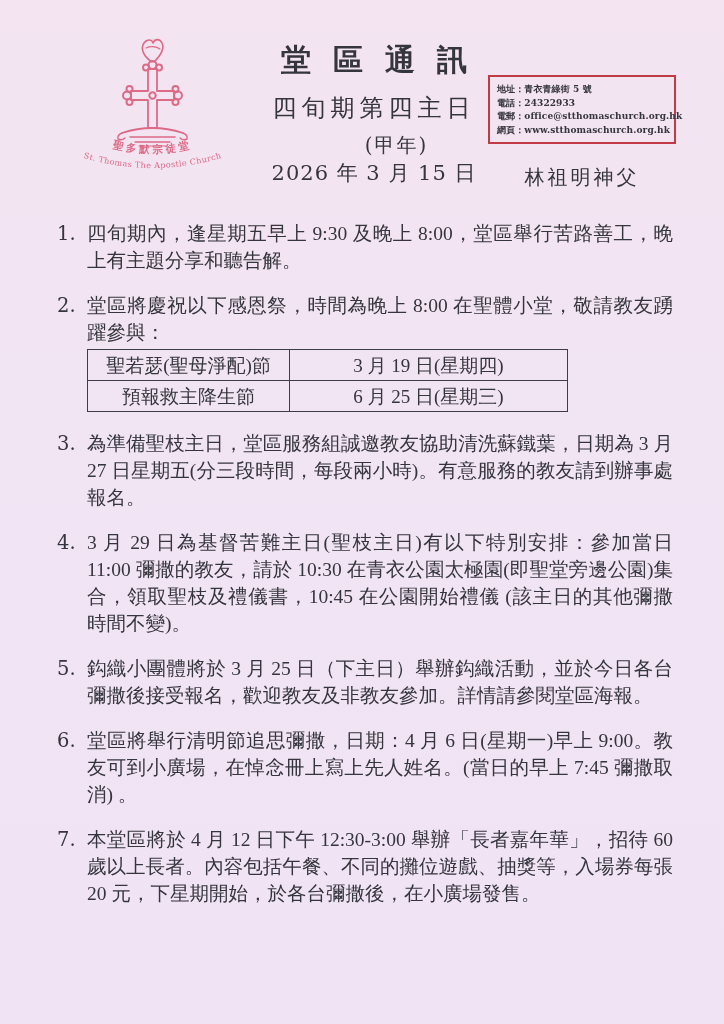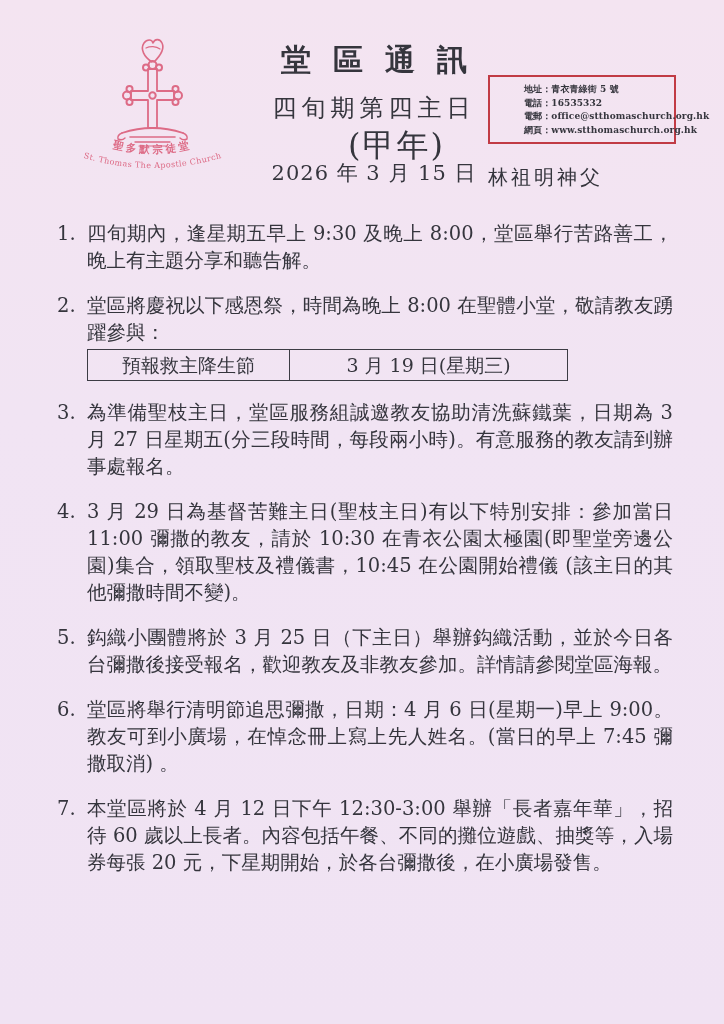--- a/index.html
+++ b/index.html
@@ -35,21 +35,21 @@
   }
   .main-title span { letter-spacing: 22px; margin-right: -22px; }
   .subtitle {
     margin-top: 15px;
     font-size: 24px;
     line-height: 30px;
     letter-spacing: 5px;
   }
   .year-cycle {
     margin-top: 7px;
-    font-size: 32px;
+    font-size: 20px;
     line-height: 30px;
     letter-spacing: 2px;
     margin-left: 45px;
   }
   .issue-date {
     font-size: 21px;
     line-height: 26px;
     letter-spacing: 1px;
   }
   .contact-box {
@@ -58,26 +58,26 @@
     width: 188px;
     border: 2px solid #c13b45;
     padding: 6px 7px 5px 7px;
   }
   .contact-line {
     font-size: 9px;
     font-weight: 700;
     line-height: 13.5px;
     white-space: nowrap;
     letter-spacing: 0.1px;
-    margin-left: 27px;
   }
   .priest-name {
     position: absolute;
     left: 488px; top: 164px;
     width: 188px;
+    text-align: center;
     font-size: 20px;
     letter-spacing: 3px;
   }
   
   .announcements {
     position: absolute;
     left: 57px; top: 220px;
     width: 616px;
     list-style: none;
   }
@@ -87,20 +87,21 @@
     font-size: 19.5px;
     line-height: 27px;
   }
   .item .num {
     flex: none;
     width: 30px;
   }
   .item .body {
     flex: 1;
     text-align: justify;
+    font-family: Liberation Serif, serif;
   }
   .feast-table {
     border-collapse: collapse;
     width: 480px;
     margin-top: 3px;
     table-layout: fixed;
   }
   .feast-table td {
     border: 1.5px solid #3c3c44;
     height: 31px;
@@ -161,43 +162,47 @@
 
   <div class="title-block">
     <div class="main-title"><span>堂區通訊</span></div>
     <div class="subtitle">四旬期第四主日</div>
     <div class="year-cycle">(甲年)</div>
     <div class="issue-date">2026 年 3 月 15 日</div>
   </div>
 
   <div class="contact-box">
     <div class="contact-line">地址：青衣青綠街 5 號</div>
-    <div class="contact-line">電話：16535332</div>
+    <div class="contact-line">電話：24322933</div>
     <div class="contact-line">電郵：office@stthomaschurch.org.hk</div>
     <div class="contact-line">網頁：www.stthomaschurch.org.hk</div>
   </div>
 
   <div class="priest-name">林祖明神父</div>
 
   <ol class="announcements">
 
     <li class="item">
       <span class="num">1.</span>
       <span class="body">四旬期內，逢星期五早上 9:30 及晚上 8:00，堂區舉行苦路善工，晚上有主題分享和聽告解。</span>
     </li>
 
     <li class="item">
       <span class="num">2.</span>
       <span class="body">
         <span>堂區將慶祝以下感恩祭，時間為晚上 8:00 在聖體小堂，敬請教友踴躍參與：</span>
         <table class="feast-table">
           <tbody>
             <tr>
+              <td class="c1">聖若瑟(聖母淨配)節</td>
+              <td class="c2">3 月 19 日(星期四)</td>
+            </tr>
+            <tr>
               <td class="c1">預報救主降生節</td>
-              <td class="c2">3 月 19 日(星期三)</td>
+              <td class="c2">6 月 25 日(星期三)</td>
             </tr>
           </tbody>
         </table>
       </span>
     </li>
 
     <li class="item">
       <span class="num">3.</span>
       <span class="body">為準備聖枝主日，堂區服務組誠邀教友協助清洗蘇鐵葉，日期為 3 月 27 日星期五(分三段時間，每段兩小時)。有意服務的教友請到辦事處報名。</span>
     </li>

